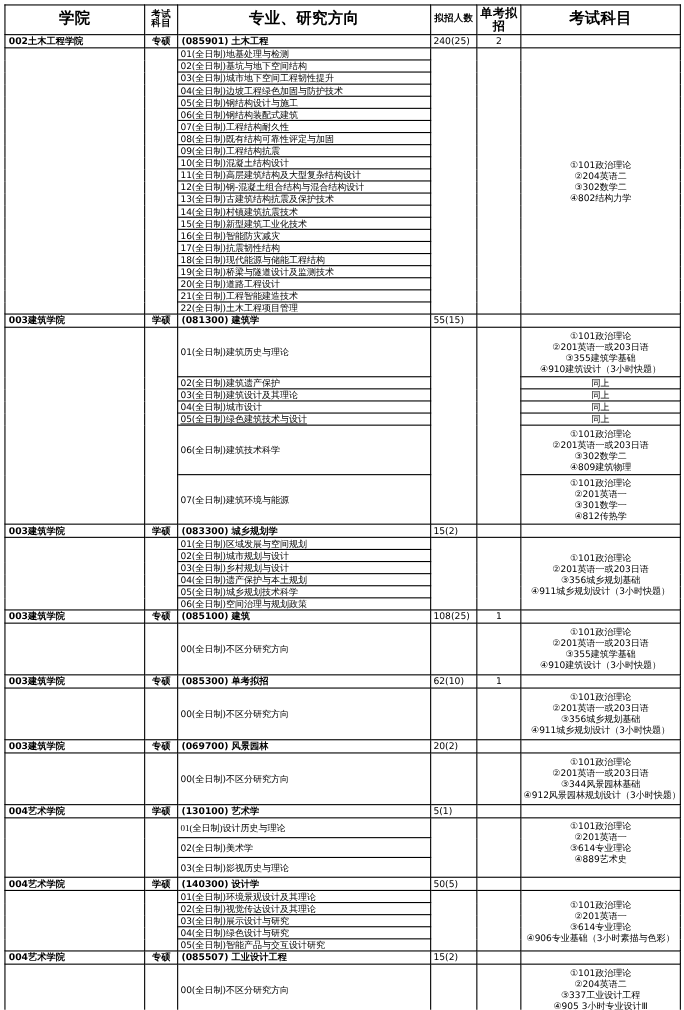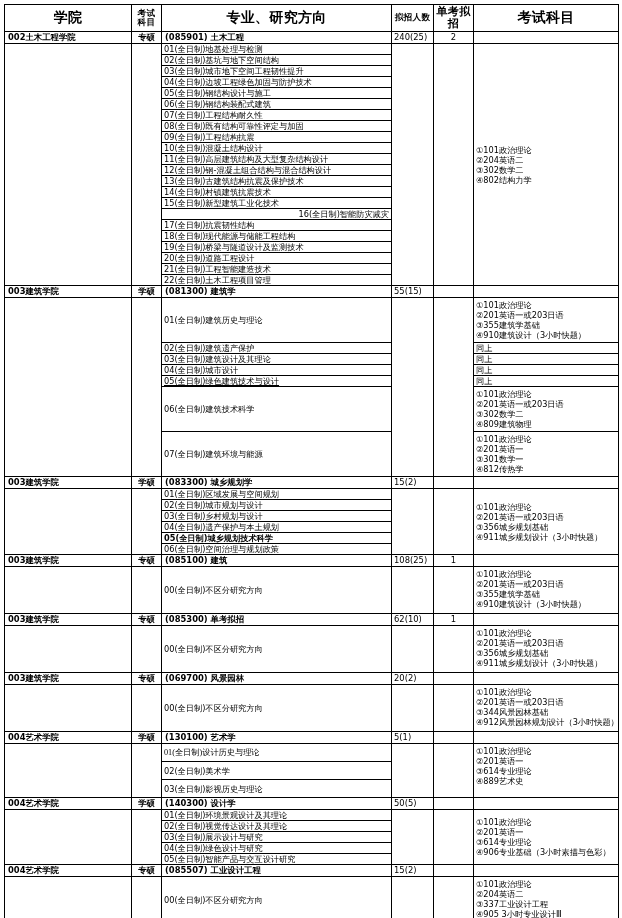--- a/index.html
+++ b/index.html
@@ -68,21 +68,21 @@
 
   tr.grp td.col-major .code { font-weight: bold; }
 
   
   tr.dir > td {
     font-weight: normal;
     height: 10px;
   }
   td.col-major { text-align: left; padding-left: 3px; }
   td.col-quota, td.col-single { text-align: center; }
-  td.col-exam { text-align: left; padding-left: 4px; vertical-align: middle; }
+  td.col-exam { text-align: center; padding-left: 4px; vertical-align: middle; }
   td.col-exam.top { vertical-align: top; padding-top: 2px; }
 
   .exam-list { display: block; }
   .exam-list span { display: block; white-space: nowrap; }
 
   .blank { }
 </style>
 </head>
 <body>
 
@@ -166,21 +166,21 @@
         <tr class="dir">
           <td class="col-major" style="height: 10px;">13(全日制)古建筑结构抗震及保护技术</td>
         </tr>
         <tr class="dir">
           <td class="col-major" style="height: 10px;">14(全日制)村镇建筑抗震技术</td>
         </tr>
         <tr class="dir">
           <td class="col-major" style="height: 10px;">15(全日制)新型建筑工业化技术</td>
         </tr>
         <tr class="dir">
-          <td class="col-major" style="height: 10px; text-align: right;">16(全日制)智能防灾减灾</td>
+          <td class="col-major" style="height: 10px;">16(全日制)智能防灾减灾</td>
         </tr>
         <tr class="dir">
           <td class="col-major" style="height: 10px;">17(全日制)抗震韧性结构</td>
         </tr>
         <tr class="dir">
           <td class="col-major" style="height: 10px;">18(全日制)现代能源与储能工程结构</td>
         </tr>
         <tr class="dir">
           <td class="col-major" style="height: 10px;">19(全日制)桥梁与隧道设计及监测技术</td>
         </tr>
@@ -296,21 +296,21 @@
         <tr class="dir">
           <td class="col-major" style="height: 10px;">02(全日制)城市规划与设计</td>
         </tr>
         <tr class="dir">
           <td class="col-major" style="height: 10px;">03(全日制)乡村规划与设计</td>
         </tr>
         <tr class="dir">
           <td class="col-major" style="height: 10px;">04(全日制)遗产保护与本土规划</td>
         </tr>
         <tr class="dir">
-          <td class="col-major" style="height: 10px; font-weight: bold;">05(全日制)城乡规划技术科学</td>
+          <td class="col-major" style="height: 10px;">05(全日制)城乡规划技术科学</td>
         </tr>
         <tr class="dir">
           <td class="col-major" style="height: 10px;">06(全日制)空间治理与规划政策</td>
         </tr>
         <tr class="grp">
           <td class="col-college">003建筑学院</td>
           <td class="col-degree">专硕</td>
           <td class="col-major"><span class="code">(085100)</span> <span> 建筑</span></td>
           <td class="col-quota">108(25)</td>
           <td class="col-single">1</td>

